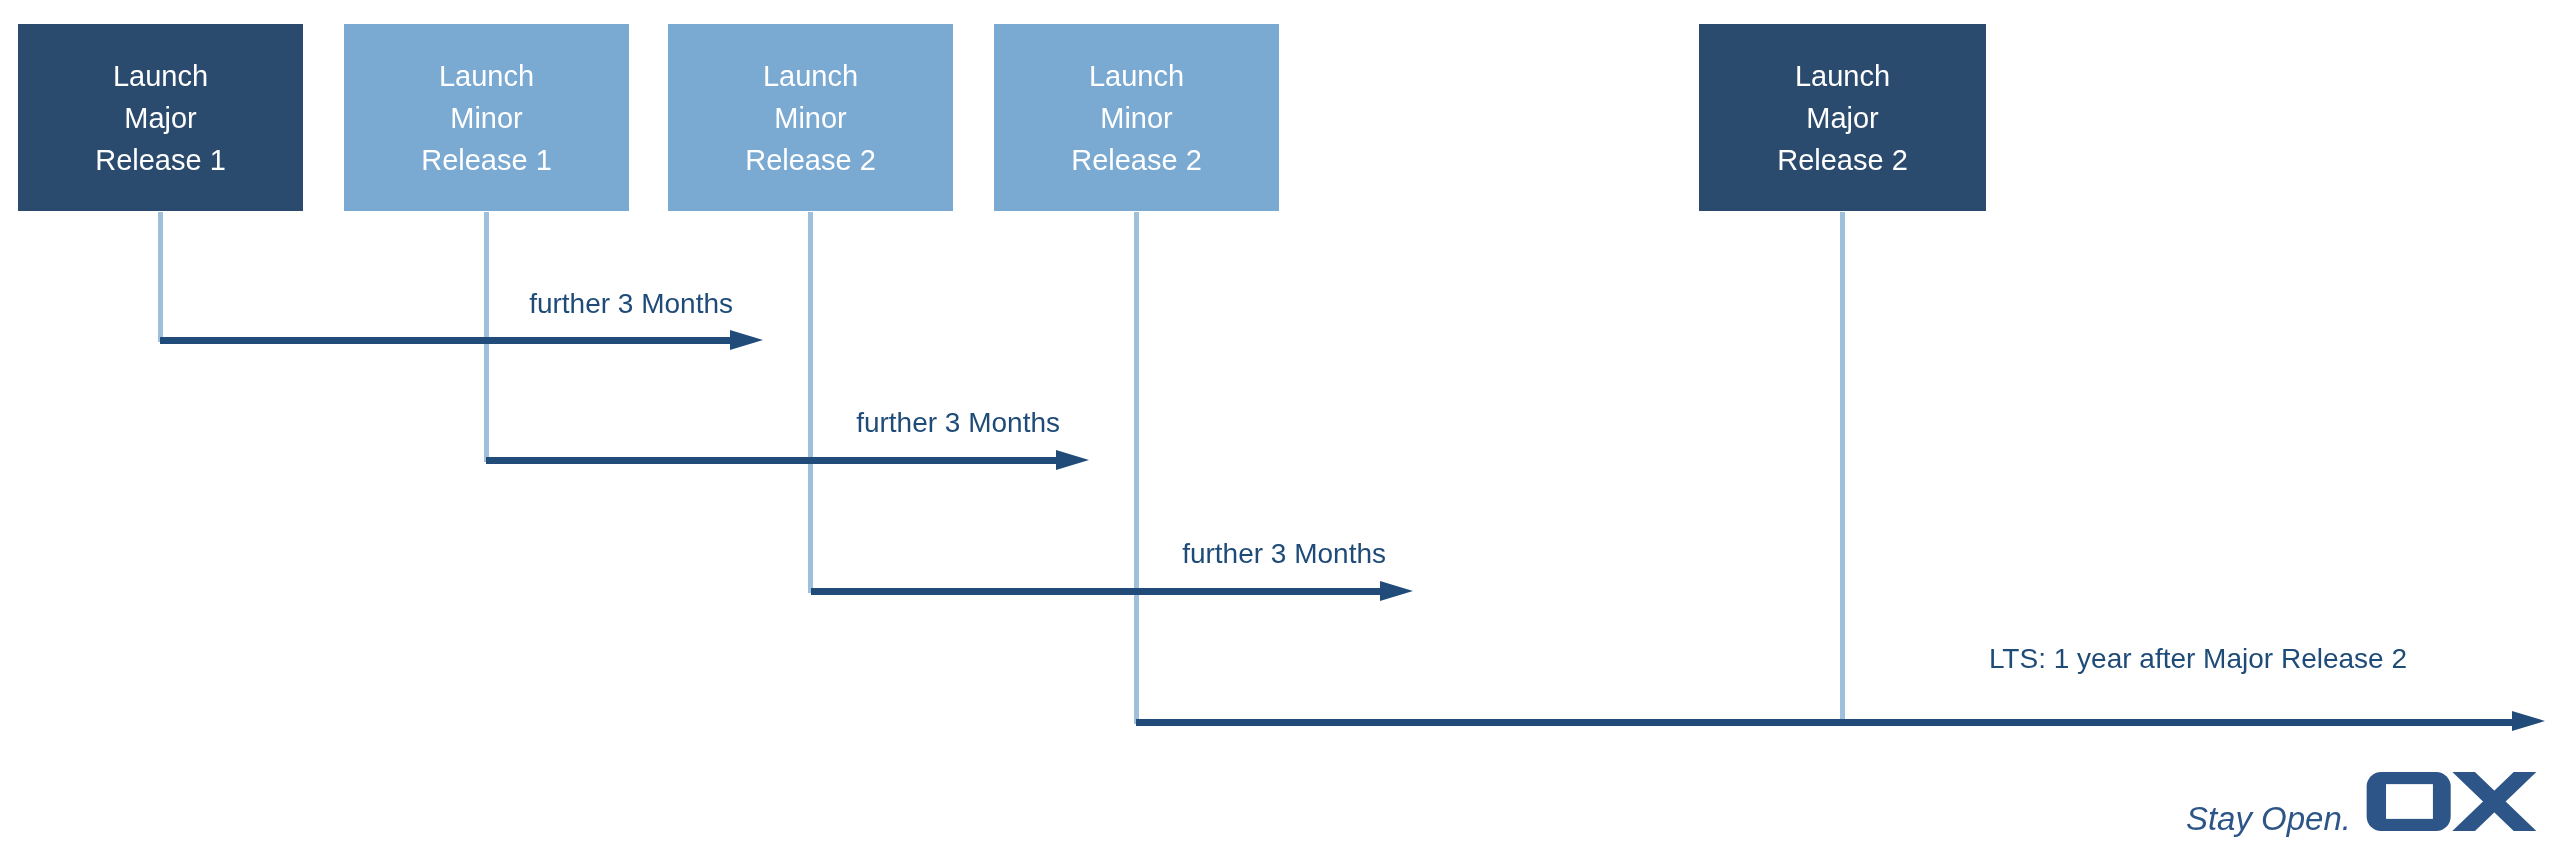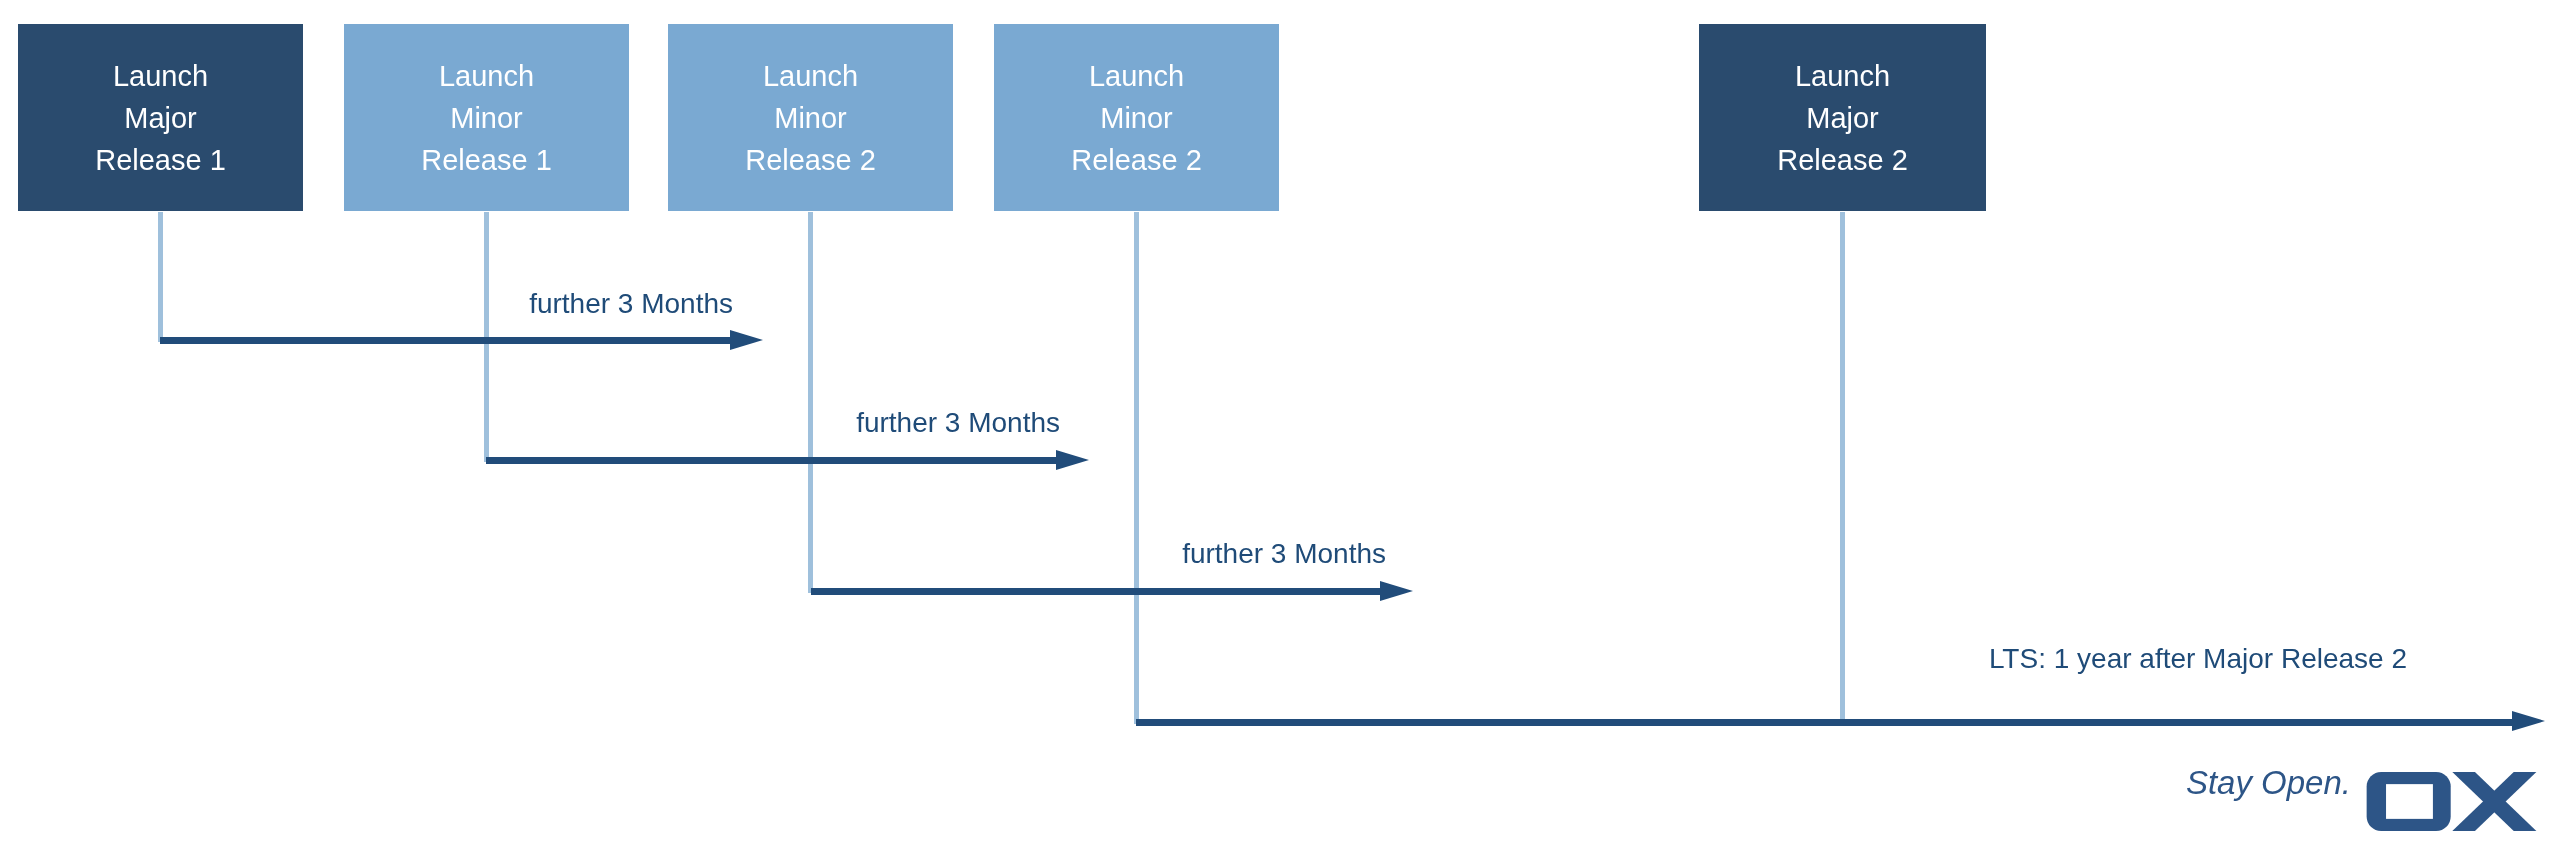--- a/index.html
+++ b/index.html
@@ -60,21 +60,21 @@
   }
   .arrow-label {
     position: absolute;
     color: var(--label-text);
     font-size: 28px;
     white-space: nowrap;
     text-align: center;
   }
   .tagline {
     position: absolute;
-    top: 764px;
+    top: 800px;
     right: 225px;
     color: var(--logo);
     font-size: 33px;
     font-style: italic;
     white-space: nowrap;
   }
   .ox-logo {
     position: absolute;
     left: 2366px;
     top: 772px;

